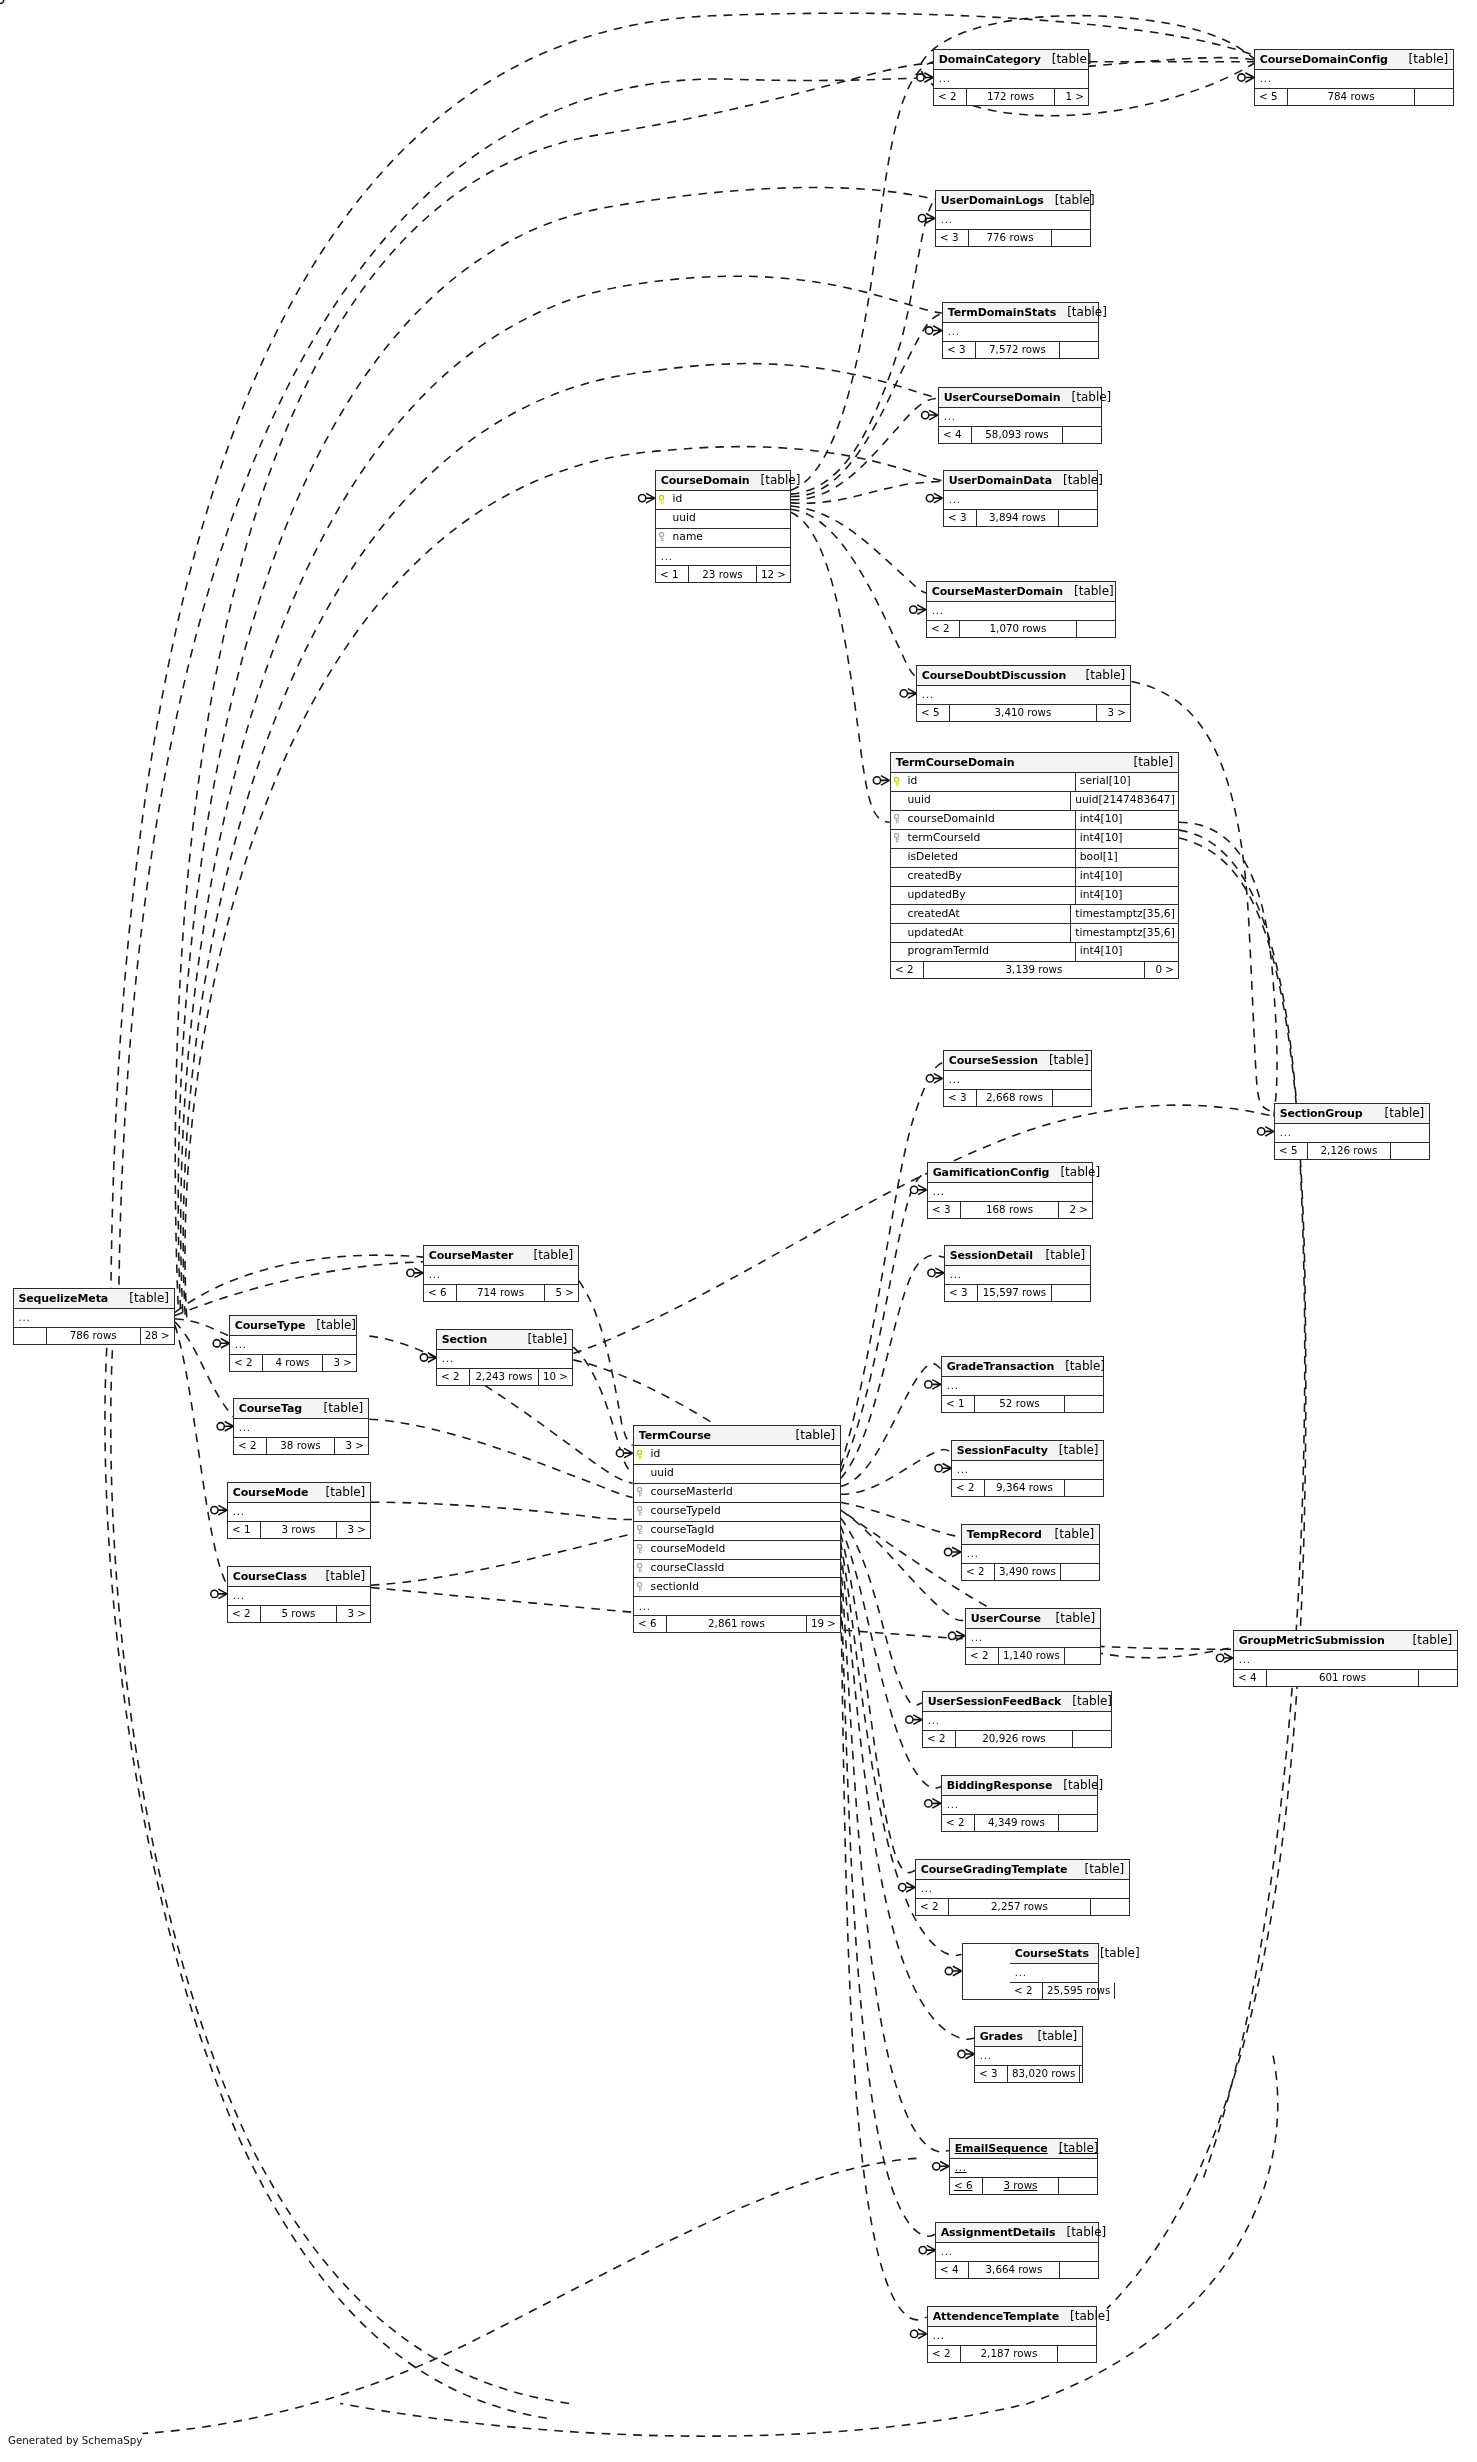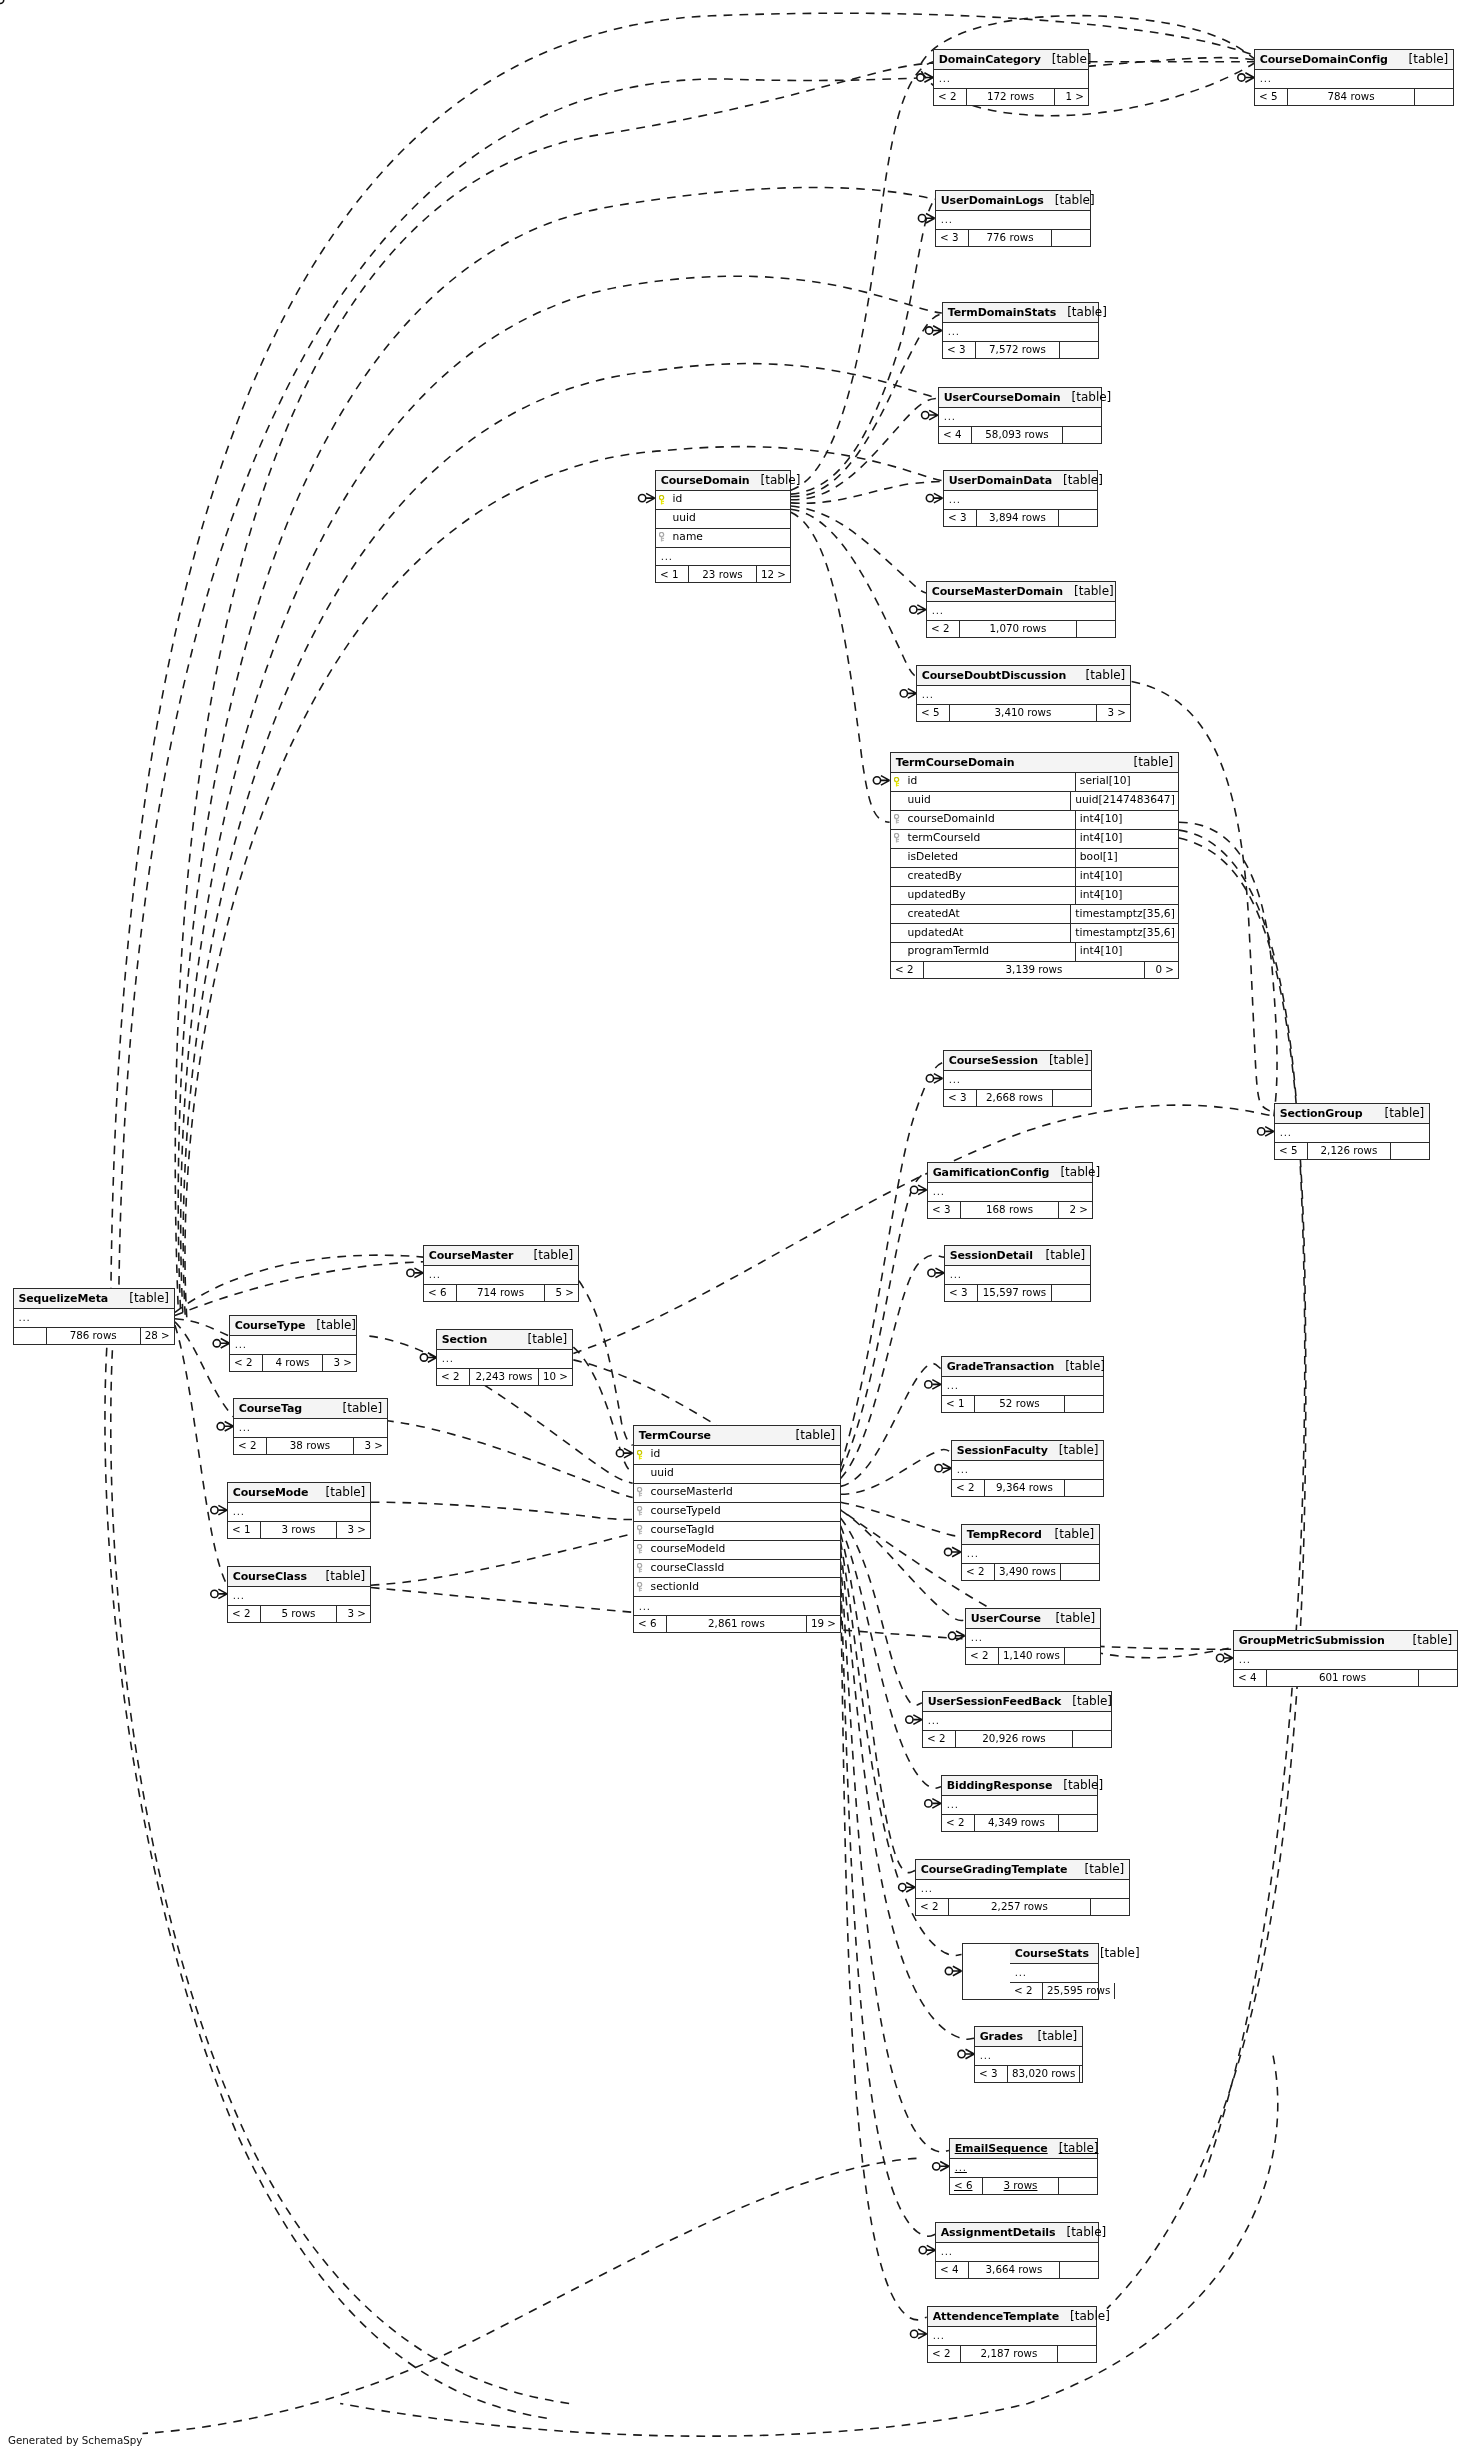--- a/index.html
+++ b/index.html
@@ -770,21 +770,21 @@
       <span class="ttype">[table]</span>
     </div>
     <div class="ellip">...</div>
     <div class="foot">
       <div class="fleft">&lt; 2</div>
       <div class="fmid">4 rows</div>
       <div class="fright">3 &gt;</div>
     </div>
   </div>
 
-  <div class="tbl" style="left:233px;top:1398px;width:155px;">
+  <div class="tbl" style="left:233px;top:1398px;width:136px;">
     <div class="hdr">
       <span class="tname">CourseTag</span>
       <span class="ttype">[table]</span>
     </div>
     <div class="ellip">...</div>
     <div class="foot">
       <div class="fleft">&lt; 2</div>
       <div class="fmid">38 rows</div>
       <div class="fright">3 &gt;</div>
     </div>

